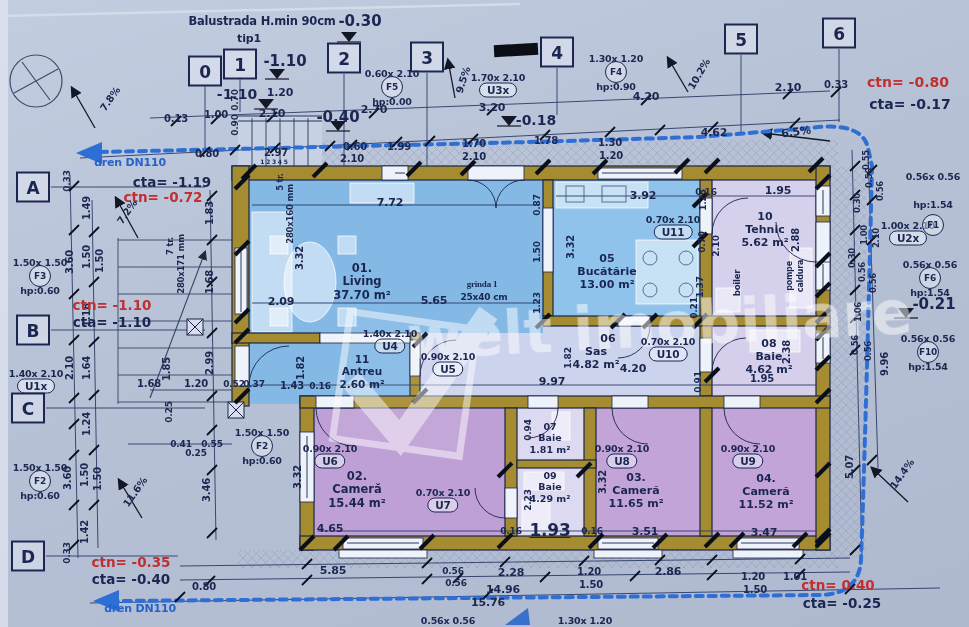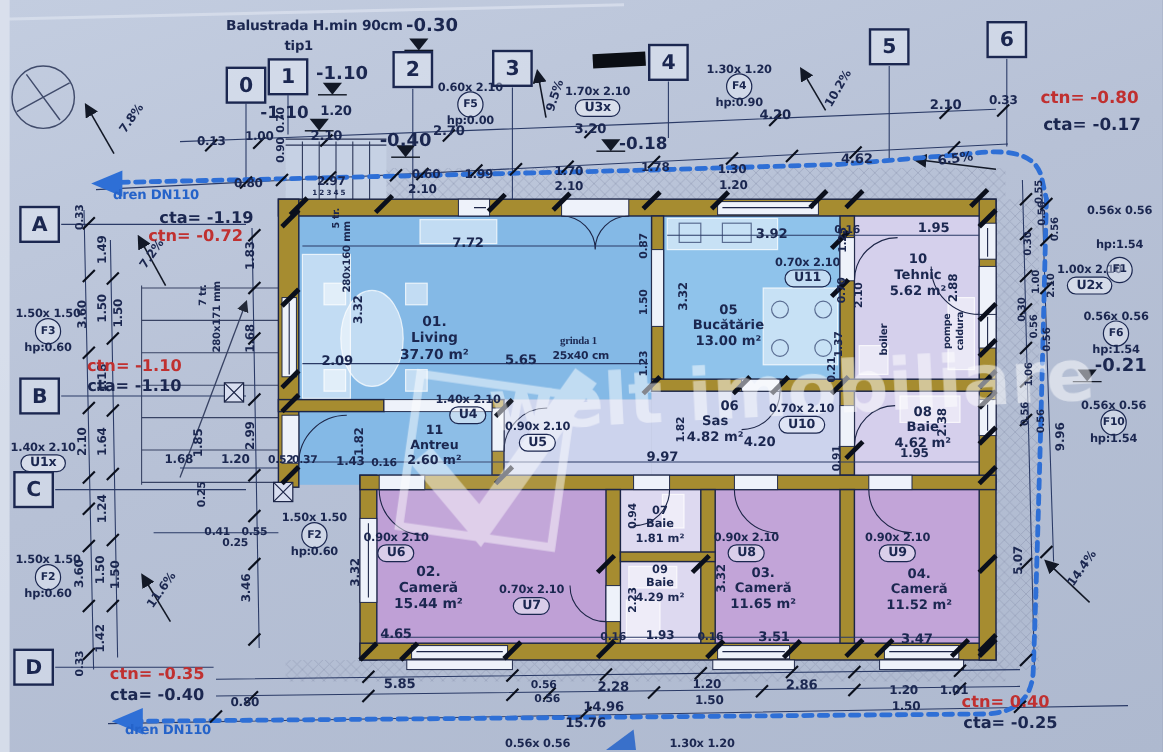--- a/index.html
+++ b/index.html
@@ -427,21 +427,21 @@
       <div class="lbl dim" style="left: 694px; top: 308px; font-size: 9px; transform: translate(-50%, -50%) rotate(-90deg);">0.21</div>
       <div class="lbl dim" style="left: 795px; top: 240px; transform: translate(-50%, -50%) rotate(-90deg);">2.88</div>
       <div class="lbl dim" style="left: 633px; top: 368px; font-size: 11px; transform: translate(-50%, -50%);">4.20</div>
       <div class="lbl dim" style="left: 698px; top: 382px; font-size: 9px; transform: translate(-50%, -50%) rotate(-90deg);">0.91</div>
       <div class="lbl dim" style="left: 568px; top: 358px; font-size: 9px; transform: translate(-50%, -50%) rotate(-90deg);">1.82</div>
       <div class="lbl dim" style="left: 786px; top: 352px; transform: translate(-50%, -50%) rotate(-90deg);">2.38</div>
       <div class="lbl dim" style="left: 762px; top: 378px; transform: translate(-50%, -50%);">1.95</div>
       <div class="lbl dim" style="left: 297px; top: 477px; transform: translate(-50%, -50%) rotate(-90deg);">3.32</div>
       <div class="lbl dim" style="left: 330px; top: 528px; font-size: 11px; transform: translate(-50%, -50%);">4.65</div>
       <div class="lbl dim" style="left: 511px; top: 531px; font-size: 9px; transform: translate(-50%, -50%);">0.16</div>
-      <div class="lbl dim" style="left: 550px; top: 530px; font-size: 10px; transform: translate(-50%, -50%);">1.93</div>
+      <div class="lbl dim" style="left: 550px; top: 530px; font-size: 17px; transform: translate(-50%, -50%); text-decoration: underline;">1.93</div>
       <div class="lbl dim" style="left: 592px; top: 531px; font-size: 9px; transform: translate(-50%, -50%);">0.16</div>
       <div class="lbl dim" style="left: 645px; top: 531px; font-size: 11px; transform: translate(-50%, -50%);">3.51</div>
       <div class="lbl dim" style="left: 764px; top: 532px; font-size: 11px; transform: translate(-50%, -50%);">3.47</div>
       <div class="lbl dim" style="left: 602px; top: 482px; transform: translate(-50%, -50%) rotate(-90deg);">3.32</div>
       <div class="lbl dim" style="left: 528px; top: 500px; font-size: 9px; transform: translate(-50%, -50%) rotate(-90deg);">2.23</div>
       <div class="lbl dim" style="left: 528px; top: 430px; font-size: 9px; transform: translate(-50%, -50%) rotate(-90deg);">0.94</div>
       <div class="lbl dim" style="left: 849px; top: 467px; transform: translate(-50%, -50%) rotate(-90deg);">5.07</div>
       <div class="lbl dim" style="left: 884px; top: 364px; transform: translate(-50%, -50%) rotate(-90deg);">9.96</div>
       <div class="lbl dim" style="left: 857px; top: 203px; font-size: 8.5px; transform: translate(-50%, -50%) rotate(-90deg);">0.30</div>
       <div class="lbl dim" style="left: 866px; top: 160px; font-size: 8.5px; transform: translate(-50%, -50%) rotate(-90deg);">0.55</div>

